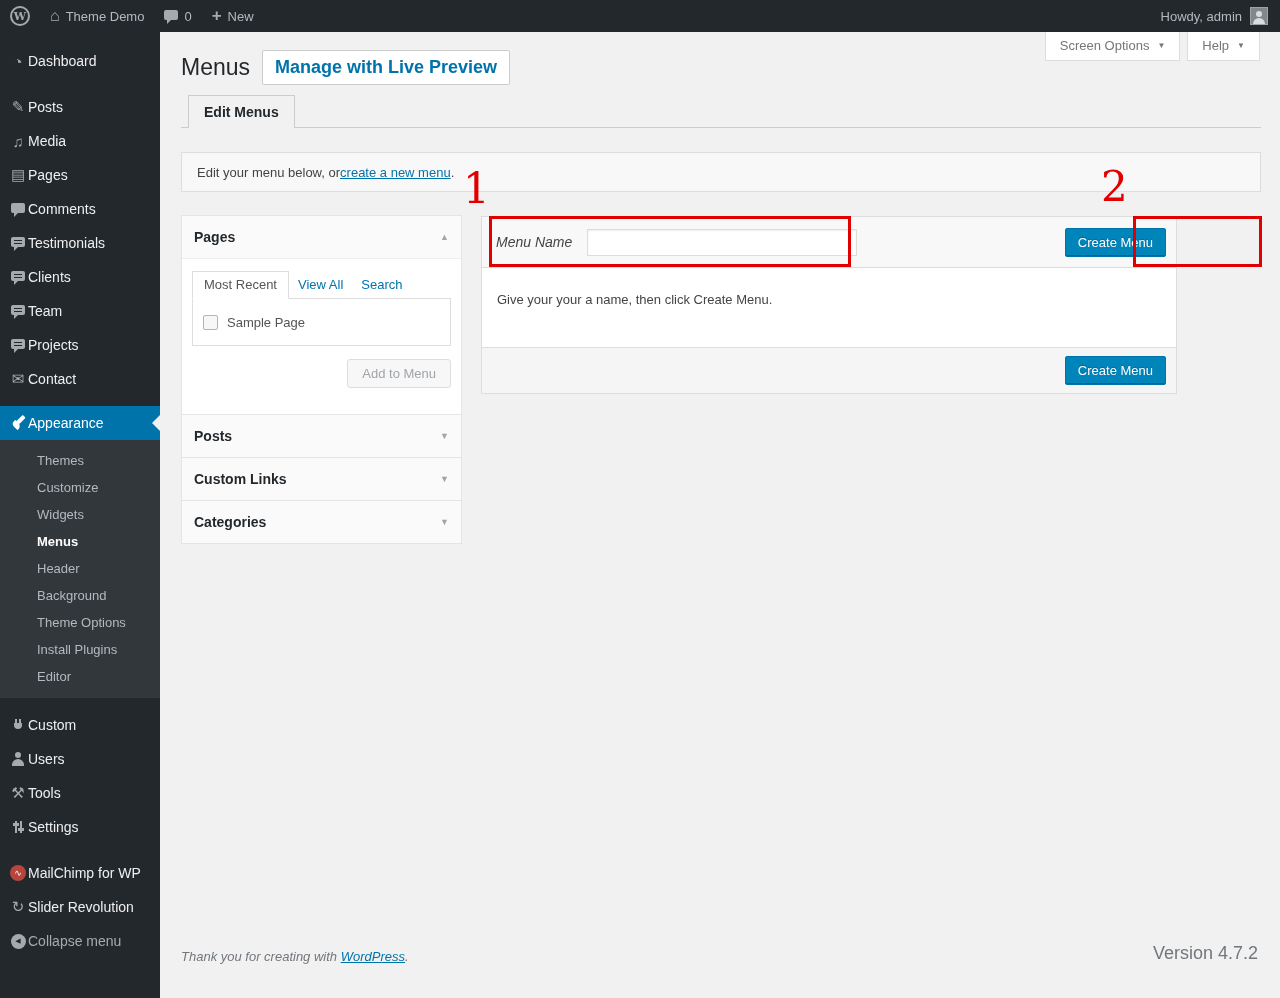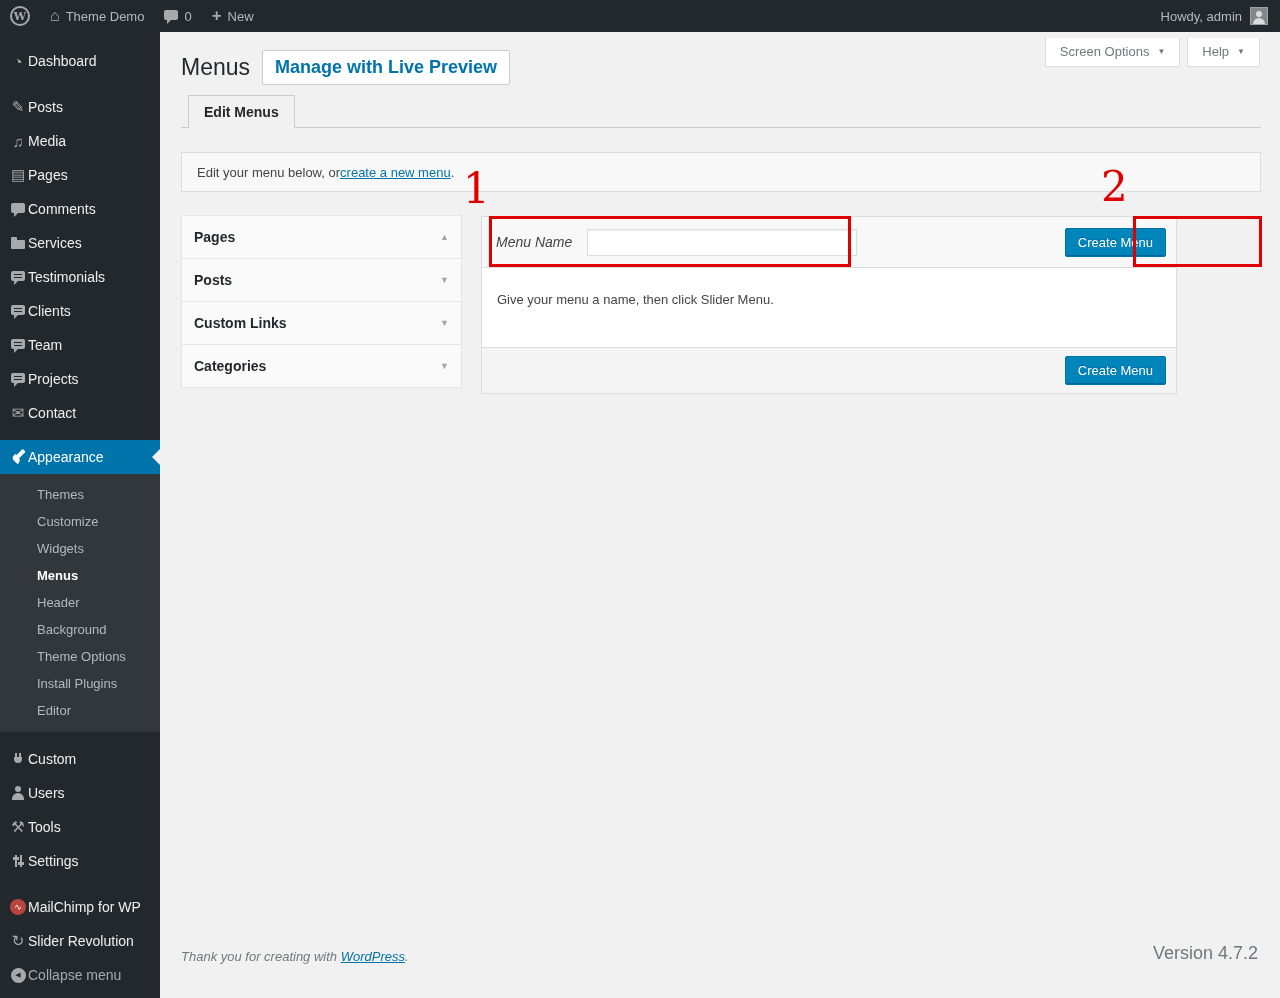--- a/index.html
+++ b/index.html
@@ -76,21 +76,21 @@
   .ic-sliders { position:relative; width:14px; height:14px; display:inline-block; }
   .ic-sliders::before { content:""; position:absolute; left:4px; top:1px; width:2px; height:12px; background:currentColor; box-shadow:5px 0 0 currentColor; }
   .ic-sliders::after { content:""; position:absolute; left:2px; top:3px; width:6px; height:3px; background:currentColor; box-shadow:5px 5px 0 currentColor; }
   .ic-mailchimp { width:16px; height:16px; border-radius:50%; background:#b7453e; color:#fff; font-size:9px;
     display:inline-flex; align-items:center; justify-content:center; }
   .ic-collapse { width:15px; height:15px; border-radius:50%; background:#a7aaad; color:#23282d; font-size:7px;
     display:inline-flex; align-items:center; justify-content:center; }
 
   
   .content { position:absolute; top:32px; left:160px; right:0; bottom:0; background:#f1f1f1; }
-  .screen-meta { position:absolute; top:6px; right:20px; display:flex; gap:7px; }
+  .screen-meta { position:absolute; top:0; right:20px; display:flex; gap:7px; }
   .meta-tab {
     background:#fff; border:1px solid #ddd; border-top:none; color:#72777c;
     padding:6px 14px 7px; font-size:13px; cursor:pointer; display:flex; align-items:center; gap:8px;
   }
   .meta-tab .tri { font-size:8px; color:#72777c; }
   .title-row { position:absolute; left:21px; top:18px; display:flex; align-items:center; gap:12px; }
   .page-title { font-size:23px; font-weight:400; color:#23282d; line-height:1.3; }
   .live-preview-btn {
     background:#fff; border:1px solid #ccc; border-radius:2px; color:#0073aa;
     font-size:18px; font-weight:bold; padding:6px 12px; cursor:pointer;
@@ -212,26 +212,20 @@
     </li>
     <li class="menu-item">
       <span class="ic">▤</span>
       <span class="lbl">Pages</span>
     </li>
     <li class="menu-item">
       <span class="ic">
           <span class="ic-bubble"></span>
         </span>
       <span class="lbl">Comments</span>
-    </li>
-    <li class="menu-item">
-      <span class="ic">
-          <span class="ic-folder"></span>
-        </span>
-      <span class="lbl">Services</span>
     </li>
     <li class="menu-item">
       <span class="ic">
           <span class="ic-bubble lines"></span>
         </span>
       <span class="lbl">Testimonials</span>
     </li>
     <li class="menu-item">
       <span class="ic">
           <span class="ic-bubble lines"></span>
@@ -343,20 +337,34 @@
       <a class="link">create a new menu</a>
       <span>.</span>
   </div>
 
   <div class="left-col">
     <div class="postbox">
       <div class="postbox-header">
         <span class="ttl">Pages</span>
         <span class="toggle">▲</span>
       </div>
+      <div class="pages-body">
+        <div class="inner-tabs">
+          <span class="inner-tab-active">Most Recent</span>
+          <span class="inner-tab-link">View All</span>
+          <span class="inner-tab-link">Search</span>
+        </div>
+        <div class="tabs-panel">
+          <span class="checkbox"></span>
+          <span class="check-label">Sample Page</span>
+        </div>
+        <div class="addmenu-row">
+          <button class="btn-disabled">Add to Menu</button>
+        </div>
+      </div>
     </div>
     <div class="postbox">
       <div class="postbox-header">
         <span class="ttl">Posts</span>
         <span class="toggle">▼</span>
       </div>
     </div>
     <div class="postbox">
       <div class="postbox-header">
         <span class="ttl">Custom Links</span>
@@ -371,21 +379,21 @@
     </div>
   </div>
 
   <div class="menu-edit">
     <div class="menu-name-row">
       <label class="menu-name-label">Menu Name</label>
       <input class="menu-name-input" type="text" value="" style="">
       <button class="btn-primary">Create Menu</button>
     </div>
     <div class="menu-body">
-      <span>Give your menu a name, then click Slider Menu.</span>
+      <span>Give your your a name, then click Create Menu.</span>
     </div>
     <div class="menu-foot">
       <button class="btn-primary">Create Menu</button>
     </div>
   </div>
 
   <div class="annotations">
     <span class="anno-num anno-num1">1</span>
     <span class="anno-num anno-num2">2</span>
     <span class="anno-box anno-box1"></span>

